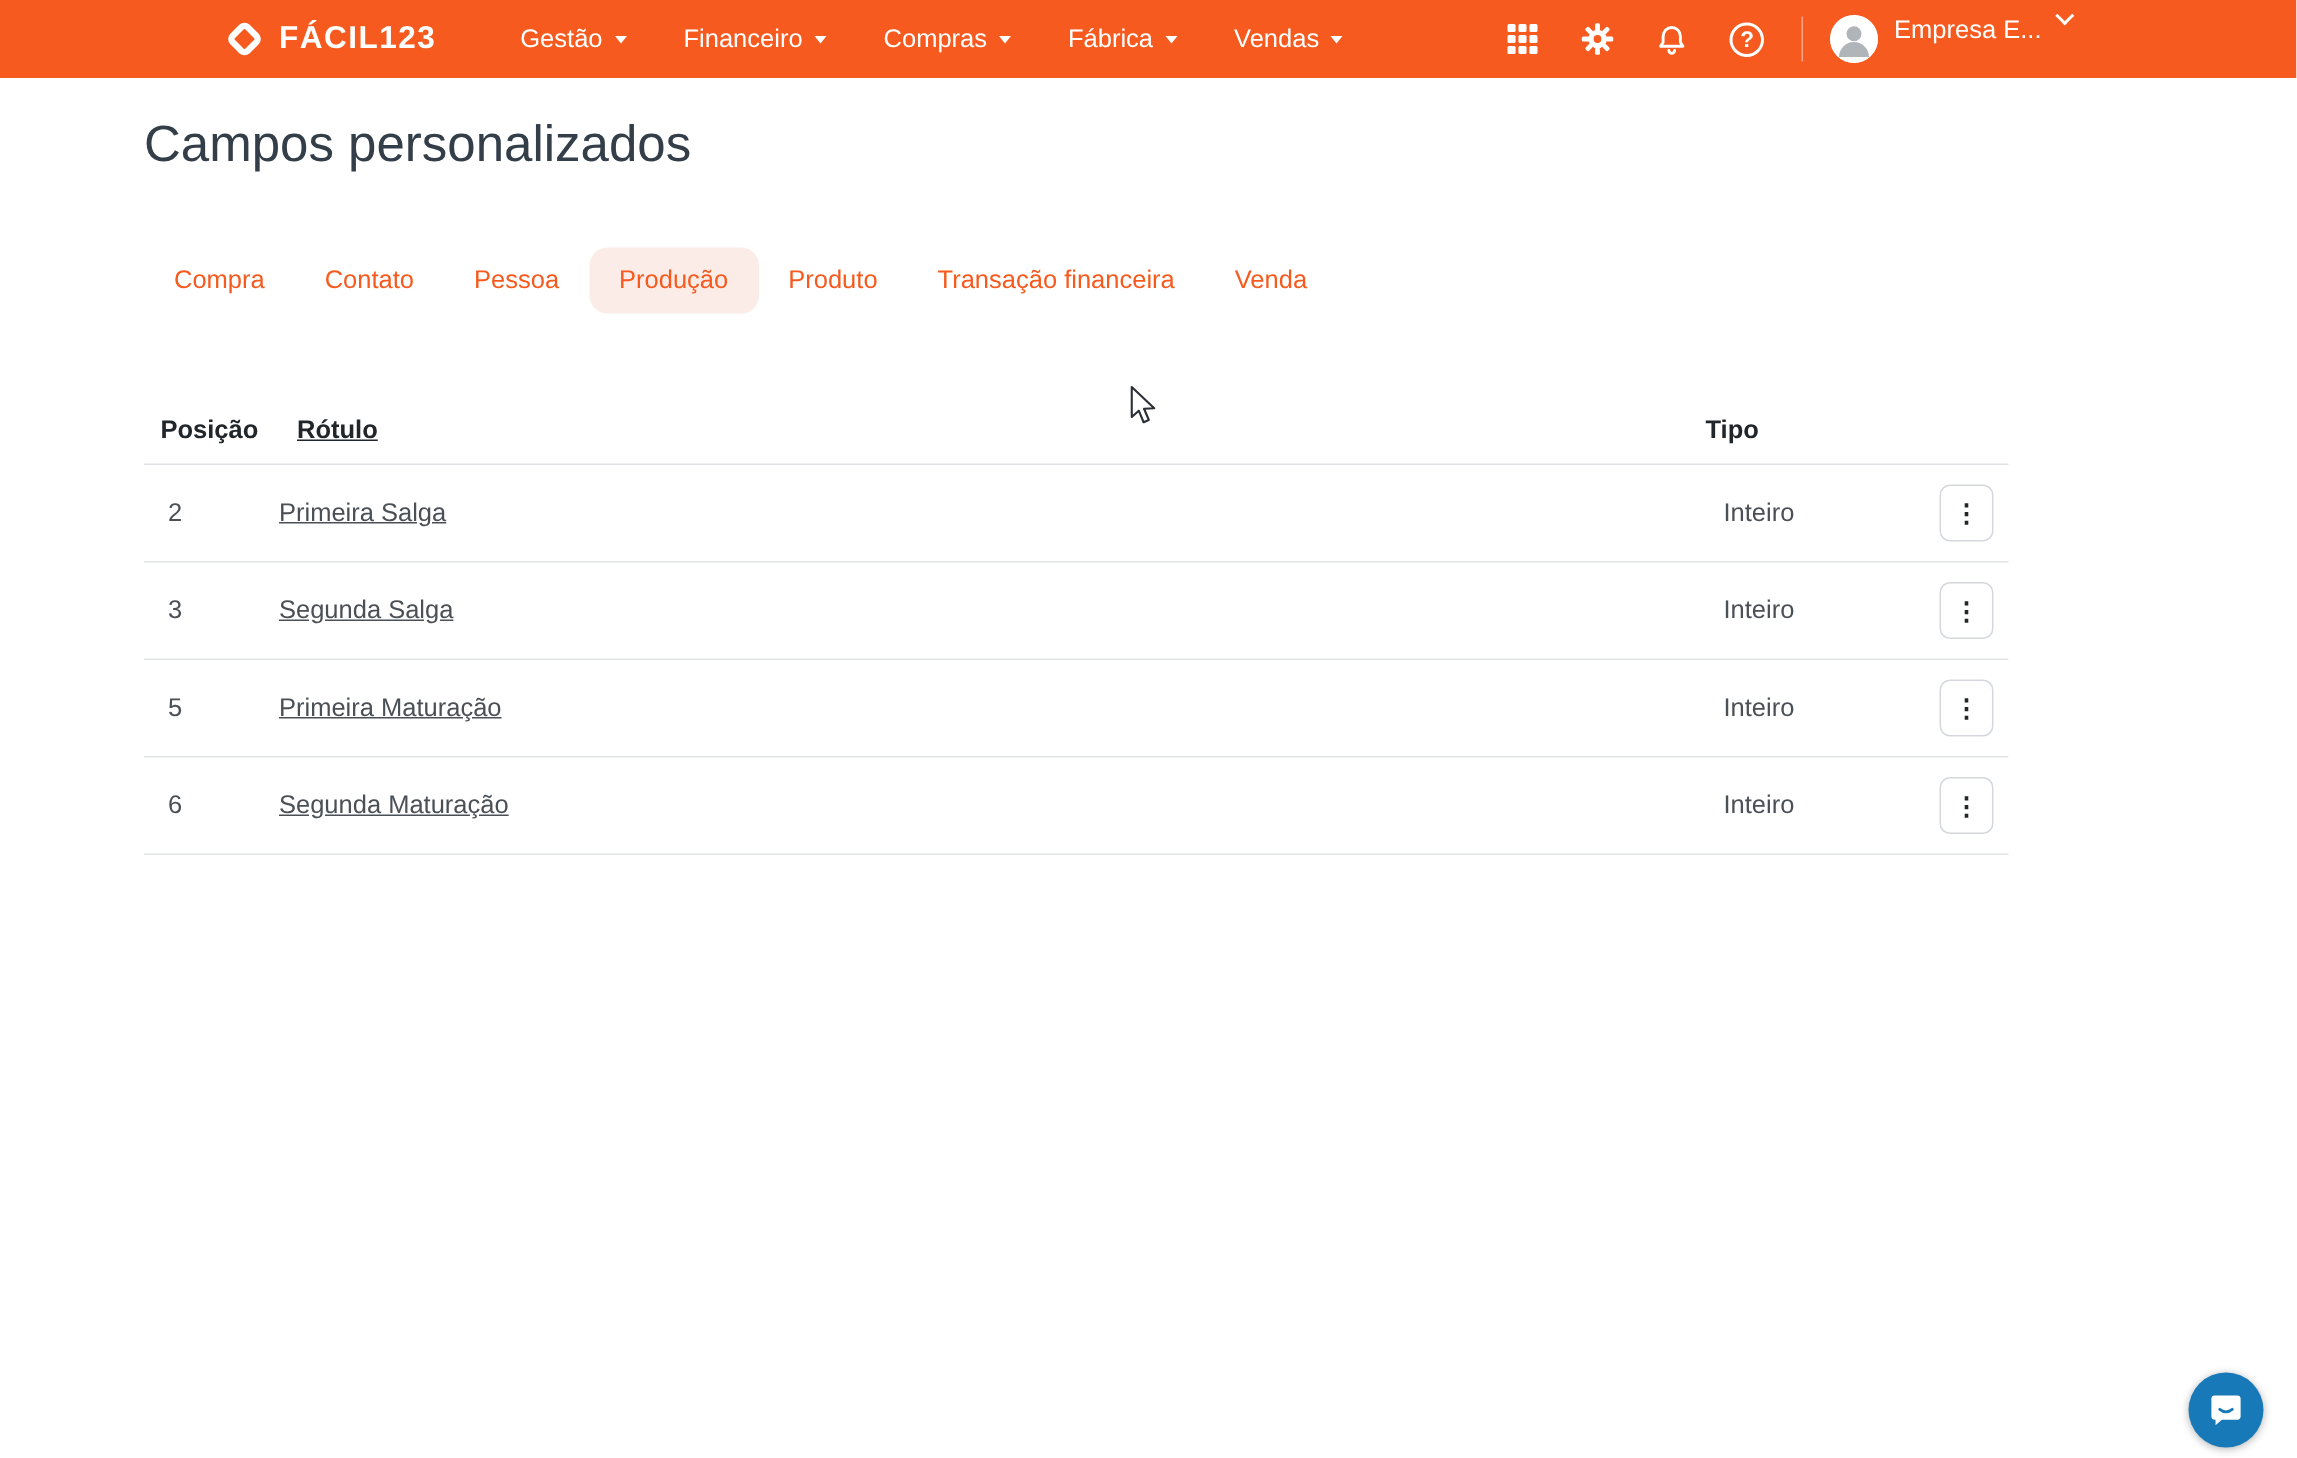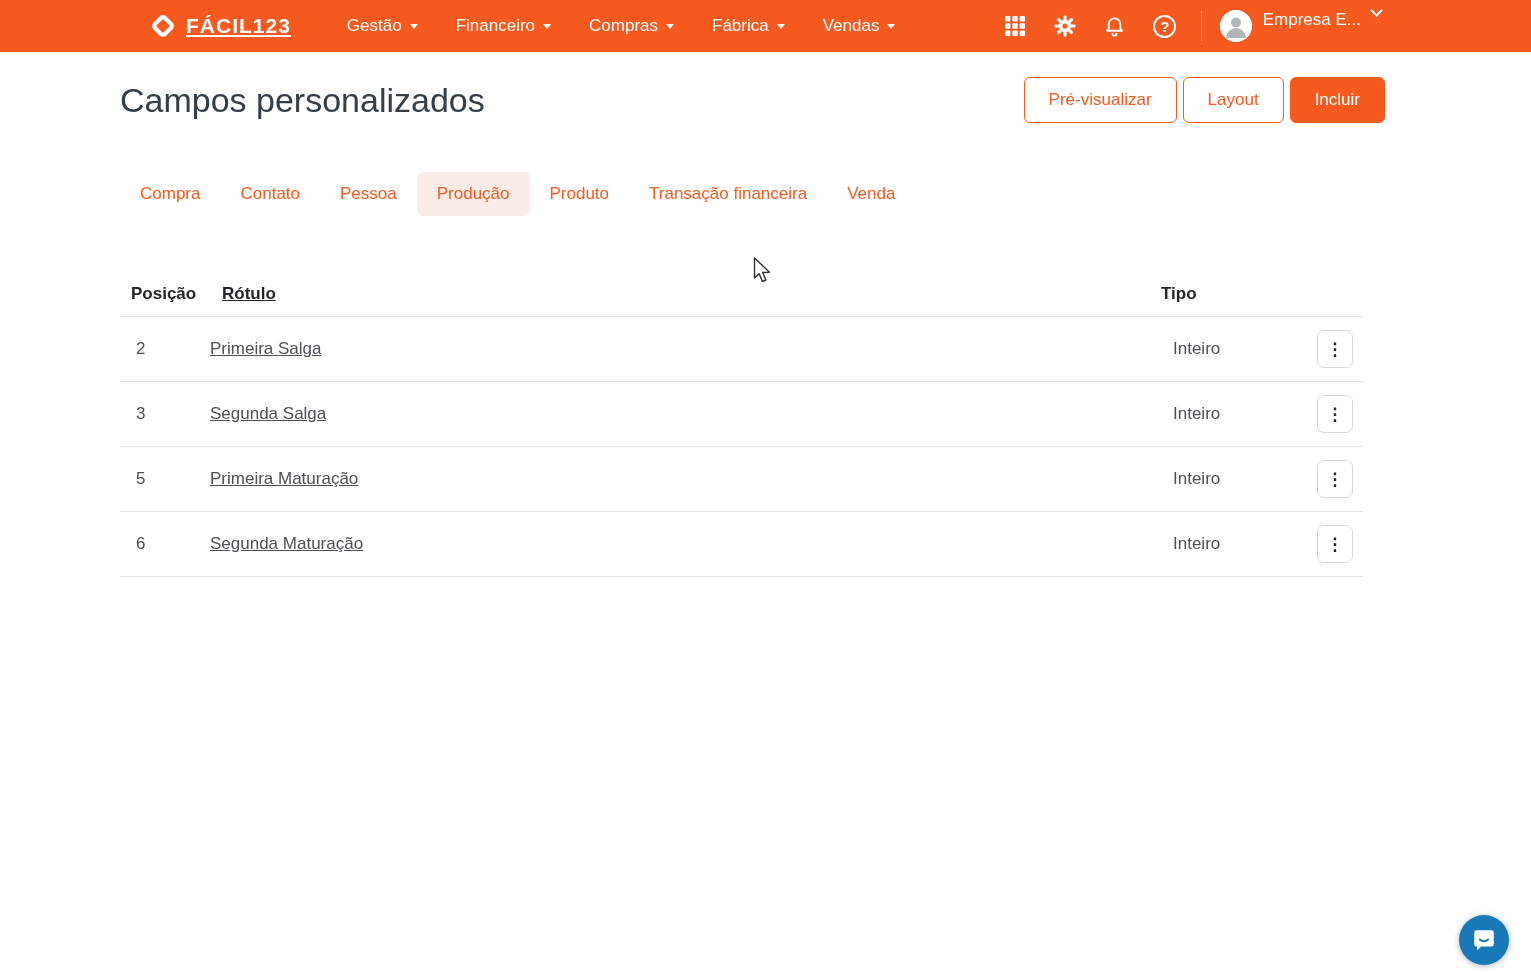--- a/index.html
+++ b/index.html
@@ -23,21 +23,21 @@
 
   
   .app-header{
     height:52px;
     background:var(--orange);
     display:flex;
     align-items:center;
     padding:0 150px 0 148px;
     color:#fff;
   }
-  .logo{display:flex;align-items:center;gap:8px;cursor:pointer;text-decoration:underline;}
+  .logo{display:flex;align-items:center;gap:8px;cursor:pointer;}
   .logo-text{font-size:21px;font-weight:bold;letter-spacing:1px;color:#fff;}
   .main-nav{display:flex;align-items:center;margin-left:44px;gap:14px;}
   .nav-item{
     background:none;border:0;color:#fff;font-family:inherit;
     font-size:17px;padding:8px 12px;display:flex;align-items:center;gap:8px;
     cursor:pointer;
   }
   .caret-down{
     width:0;height:0;display:inline-block;
     border-left:4px solid transparent;border-right:4px solid transparent;
@@ -59,38 +59,38 @@
     width:32px;height:32px;border-radius:50%;background:#fff;
     display:flex;align-items:flex-end;justify-content:center;overflow:hidden;
   }
   .account-name{font-size:17px;color:#fff;}
   .chevron-down{
     width:9px;height:9px;border-right:2px solid #fff;border-bottom:2px solid #fff;
     transform:rotate(45deg);margin-top:-4px;
   }
 
   
-  .main{padding:25px 146px 0 120px;}
+  .main{padding:25px 146px 0 96px;}
   .title-row{display:flex;align-items:center;justify-content:space-between;}
   .page-title{font-size:34px;font-weight:400;color:var(--title);}
   .actions{display:flex;gap:6px;}
   .btn{
     height:46px;padding:0 24px;border-radius:6px;font-family:inherit;
     font-size:17px;cursor:pointer;
   }
   .btn-outline{background:#fff;border:1px solid var(--orange);color:var(--orange);}
   .btn-solid{background:var(--orange);border:1px solid var(--orange);color:#fff;}
 
   
   .tabs{display:flex;margin-top:49px;}
   .tab{
     background:none;border:0;font-family:inherit;font-size:17px;
     color:var(--orange);padding:12px 20px;border-radius:6px;cursor:pointer;
   }
-  .tab.active{background:var(--tab-active-bg);}
+  .tab.active{background:var(--tab-active-bg);border-radius:12px;}
 
   
   .table{margin-top:55px;width:1243px;}
   .t-row{
     display:grid;
     grid-template-columns:80px 1fr 143px 56px;
     align-items:center;
     border-bottom:1px solid var(--border);
   }
   .t-head{height:46px;font-weight:bold;color:var(--head);font-size:17px;gap:12px;}
@@ -202,25 +202,20 @@
       </span>
       <span class="account-name">Empresa E...</span>
       <i class="chevron-down"></i>
     </button>
   </div>
 </header>
 
 <main class="main">
   <div class="title-row">
     <h1 class="page-title">Campos personalizados</h1>
-    <div class="actions">
-      <button class="btn btn-outline">Pré-visualizar</button>
-      <button class="btn btn-outline">Layout</button>
-      <button class="btn btn-solid">Incluir</button>
-    </div>
   </div>
 
   <div class="tabs">
     <button class="tab">Compra</button>
     <button class="tab">Contato</button>
     <button class="tab">Pessoa</button>
     <button class="tab active">Produção</button>
     <button class="tab">Produto</button>
     <button class="tab">Transação financeira</button>
     <button class="tab">Venda</button>

